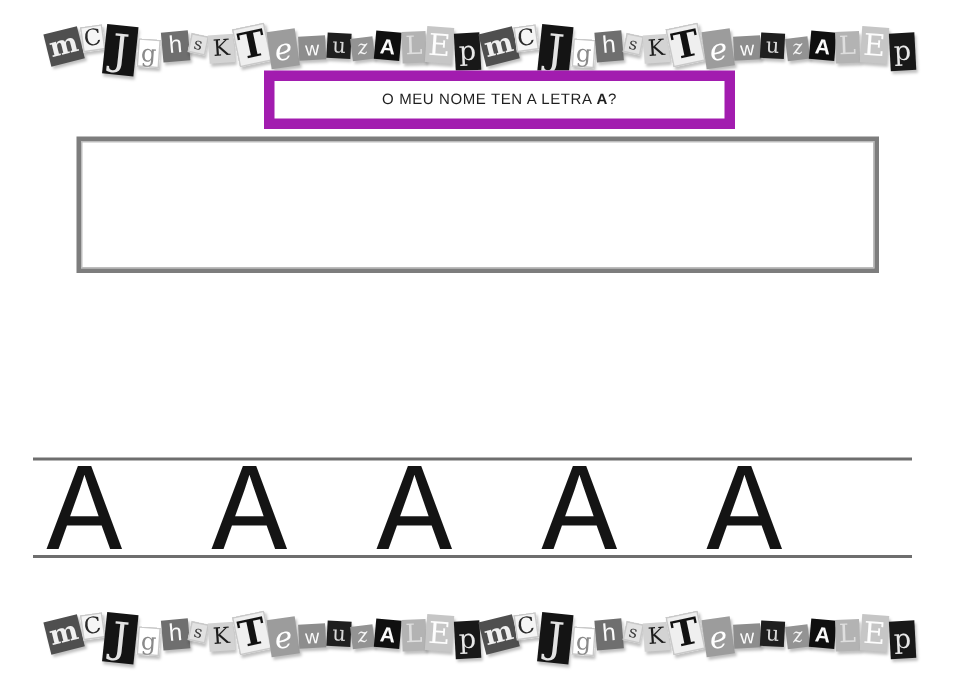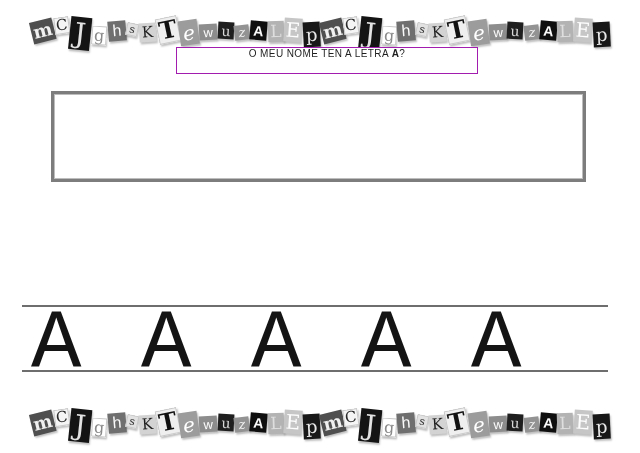--- a/index.html
+++ b/index.html
@@ -27,23 +27,24 @@
     justify-content:center;
     flex:0 0 auto;
     line-height:1;
     user-select:none;
   }
   
   .question-box{
     position:absolute;
     left:176px;top:47px;
     width:300px;height:25px;
-    border:1px solid #a21caf;
+    border:7px solid #a21caf;
     background:#ffffff;
     display:flex;
+    align-items:center;
     justify-content:center;
     font-size:10px;
     letter-spacing:0.4px;
     color:#1f1f1f;
     white-space:pre;
   }
   .question-box .bold{font-weight:700;}
   
   .answer-box{
     position:absolute;

